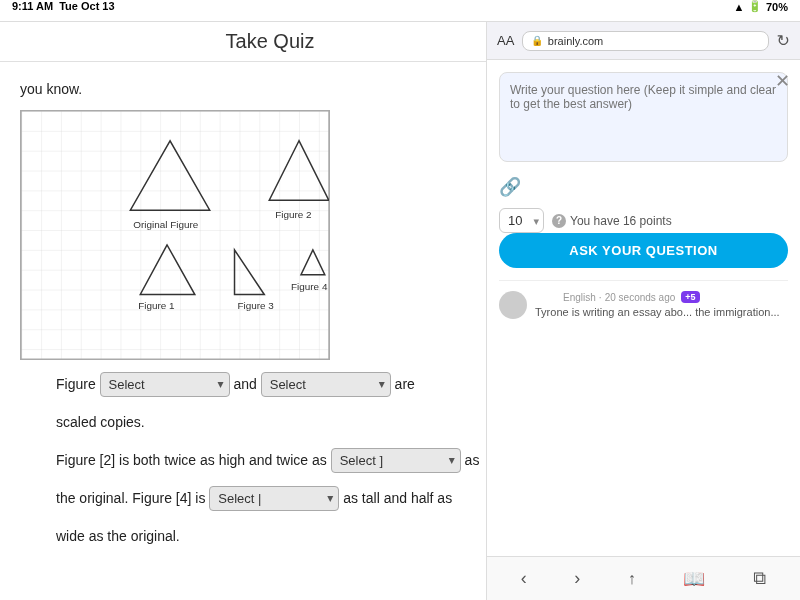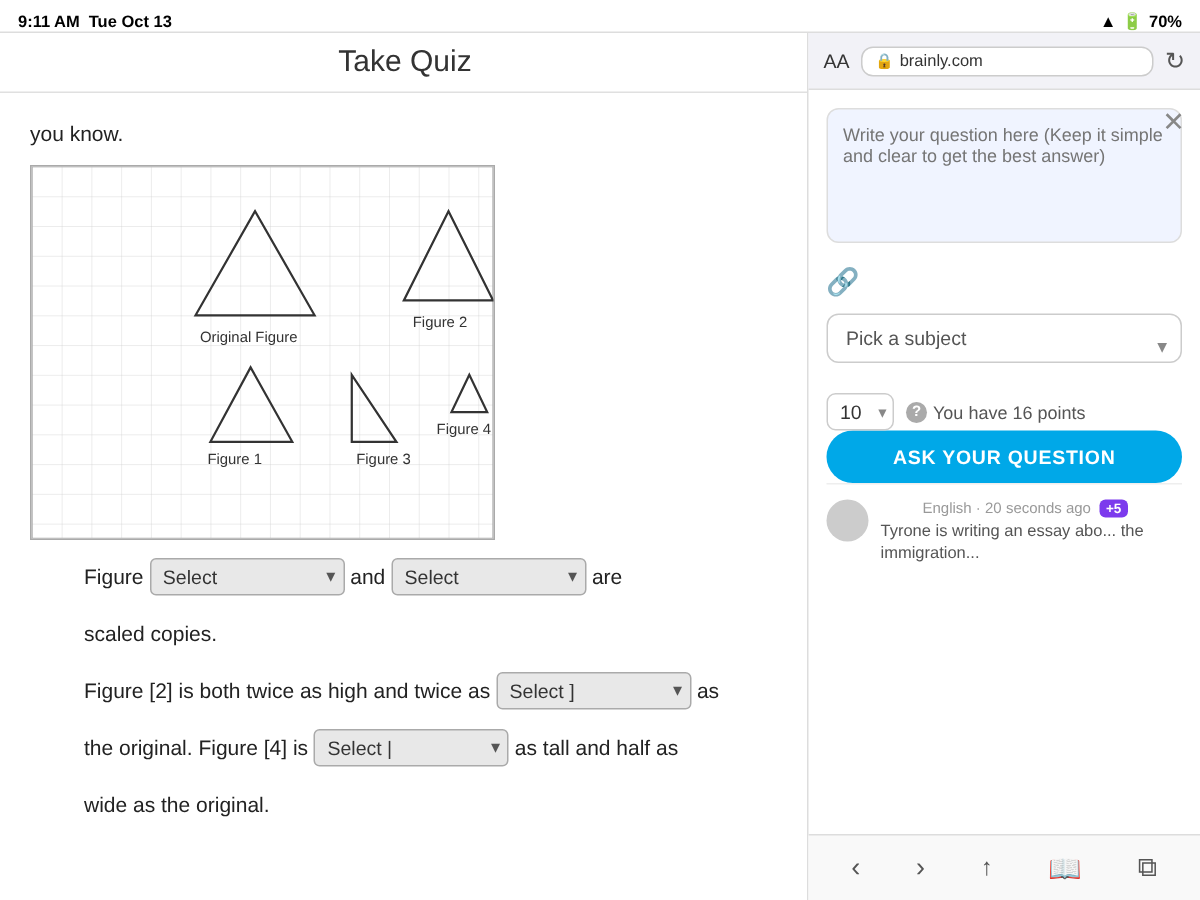--- a/index.html
+++ b/index.html
@@ -10,21 +10,21 @@
       height: 600px;
       overflow: hidden;
       position: relative;
     }
 
     
     .status-bar {
       background: #fff;
       height: 22px;
       display: flex;
-      align-items: flex-end;
+      align-items: flex-start;
       justify-content: space-between;
       padding: 0 12px;
       font-size: 11px;
       font-weight: 600;
       border-bottom: 1px solid #ddd;
     }
     .status-bar-left { display: flex; gap: 6px; align-items: center; }
     .status-bar-right { display: flex; gap: 4px; align-items: center; font-size: 11px; }
 
     
@@ -102,21 +102,21 @@
       margin-bottom: 10px;
       line-height: 2;
       margin-left: 36px;
     }
 
     
     .brainly-panel {
       position: absolute;
       top: 22px;
       right: 0;
-      width: 262px;
+      width: 314px;
       height: 578px;
       background: #fff;
       border-left: 1px solid #ddd;
       display: flex;
       flex-direction: column;
       justify-content: center;
     }
 
     
     .browser-bar {
@@ -282,20 +282,21 @@
       width: 100%;
       background: #00a8e8;
       color: #fff;
       border: none;
       border-radius: 20px;
       padding: 10px;
       font-size: 13px;
       font-weight: 700;
       letter-spacing: 0.5px;
       cursor: pointer;
+      margin-bottom: 12px;
     }
 
     .divider { border: none; border-top: 1px solid #eee; margin-bottom: 10px; }
 
     .community-item {
       display: flex;
       gap: 8px;
       align-items: flex-start;
     }
     .community-avatar {
@@ -466,29 +467,20 @@
   <div class="brainly-content">
     <button class="brainly-close">✕</button>
 
 
     <textarea class="question-textarea" placeholder="Write your question here (Keep it simple and clear to get the best answer)" style=""></textarea>
 
     <div class="attach-icon-row">
       <span>🔗</span>
     </div>
 
-    <div class="subject-picker-wrap">
-      <select class="subject-picker">
-        <option>Pick a subject</option>
-        <option>Math</option>
-        <option>Science</option>
-        <option>English</option>
-        <option>History</option>
-      </select>
-    </div>
 
     <div class="points-row">
       <div class="points-select-wrap">
         <select>
           <option>10</option>
           <option>5</option>
           <option>15</option>
           <option>20</option>
         </select>
       </div>

